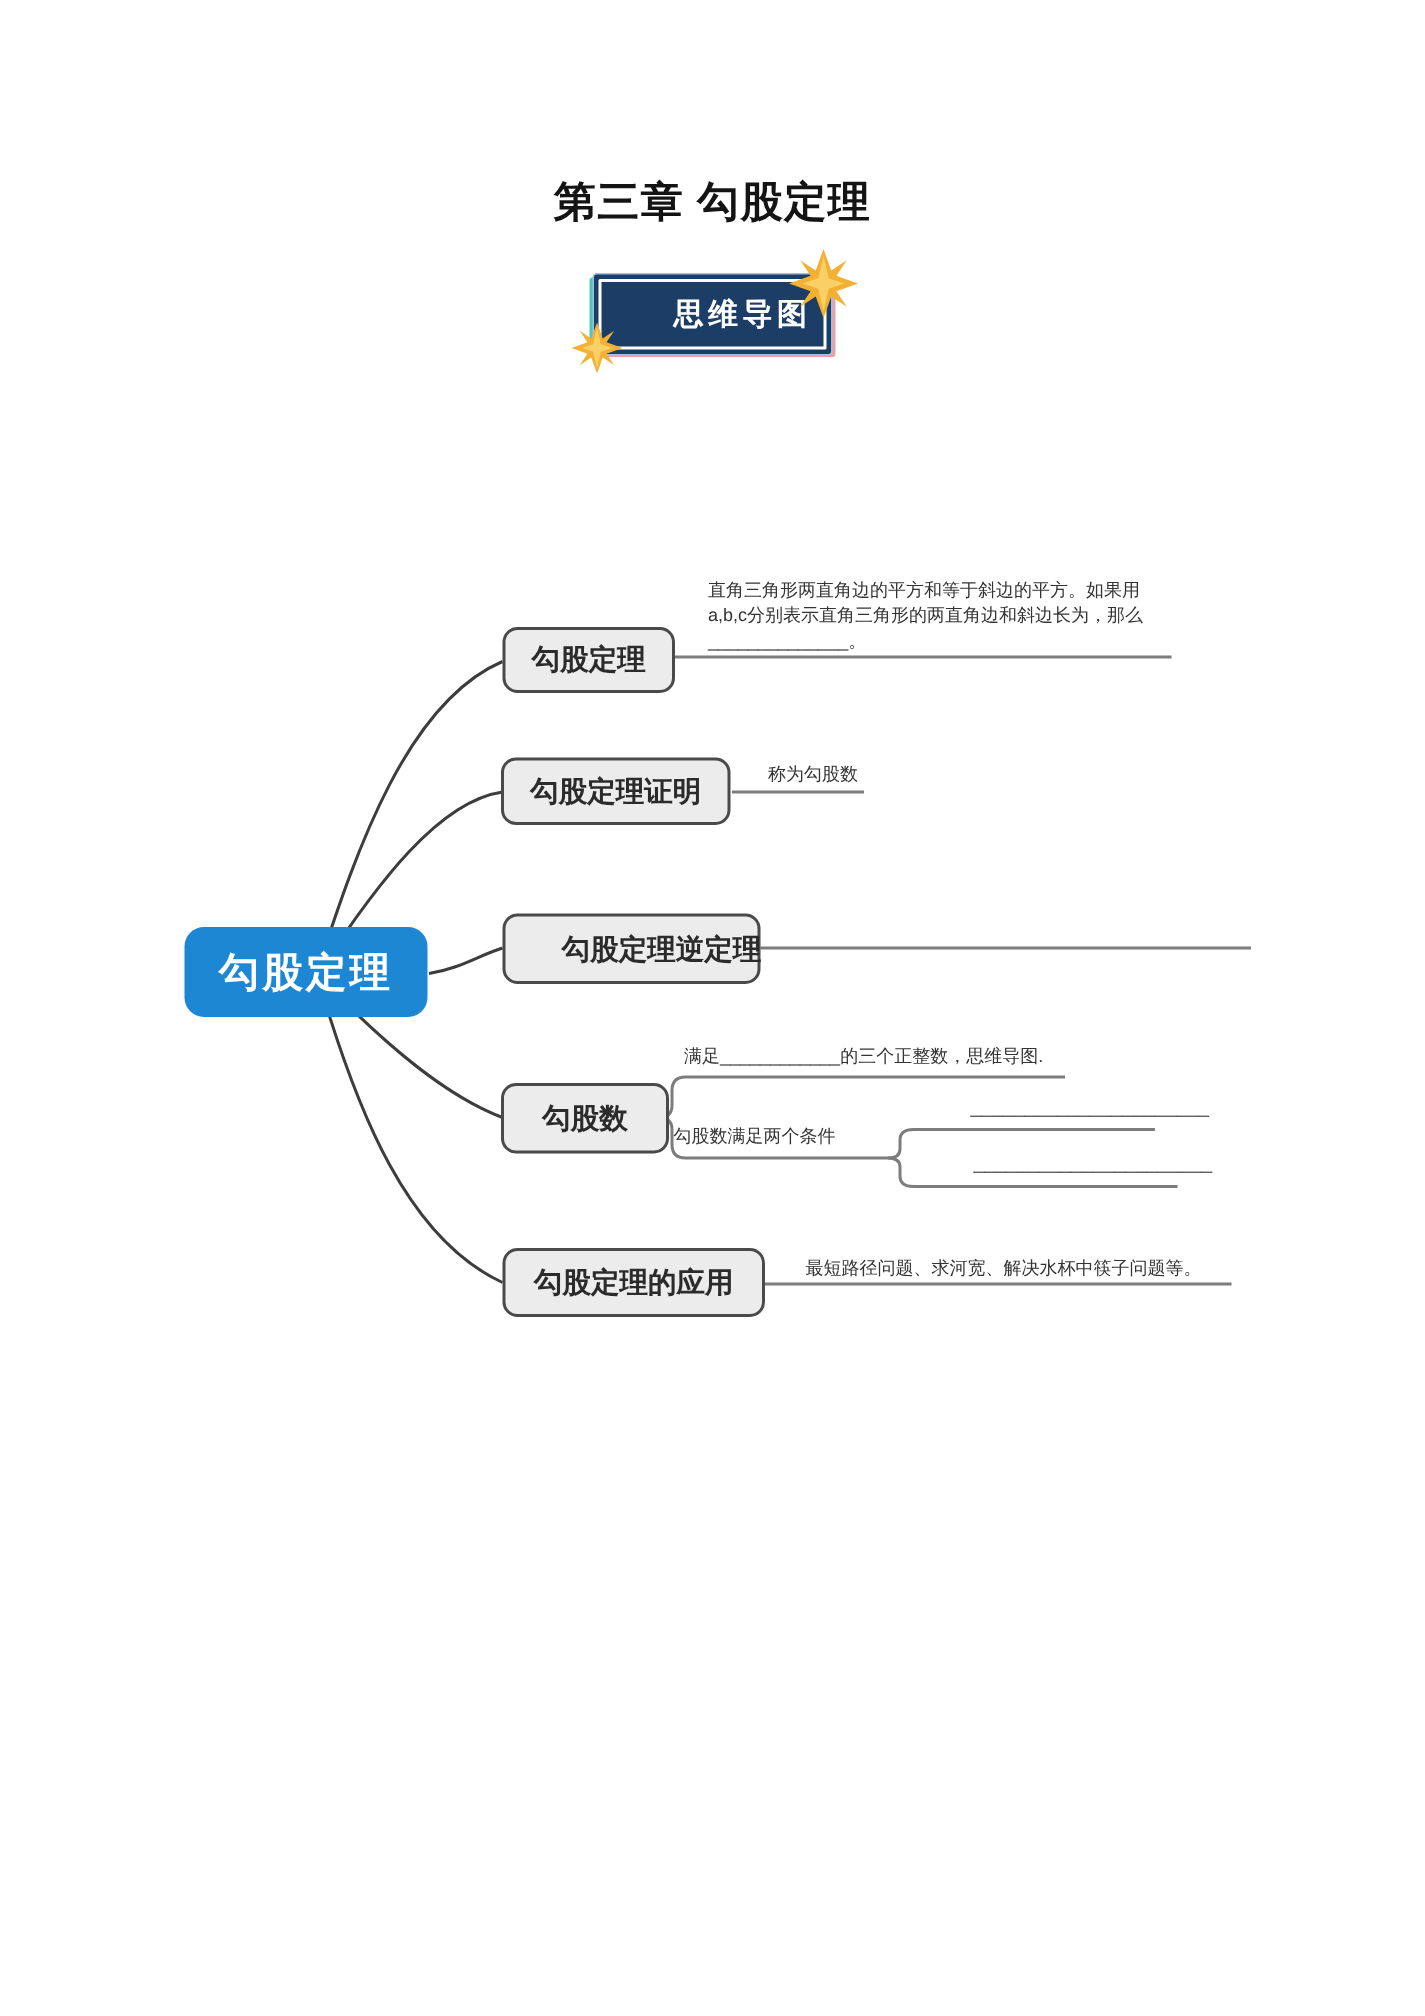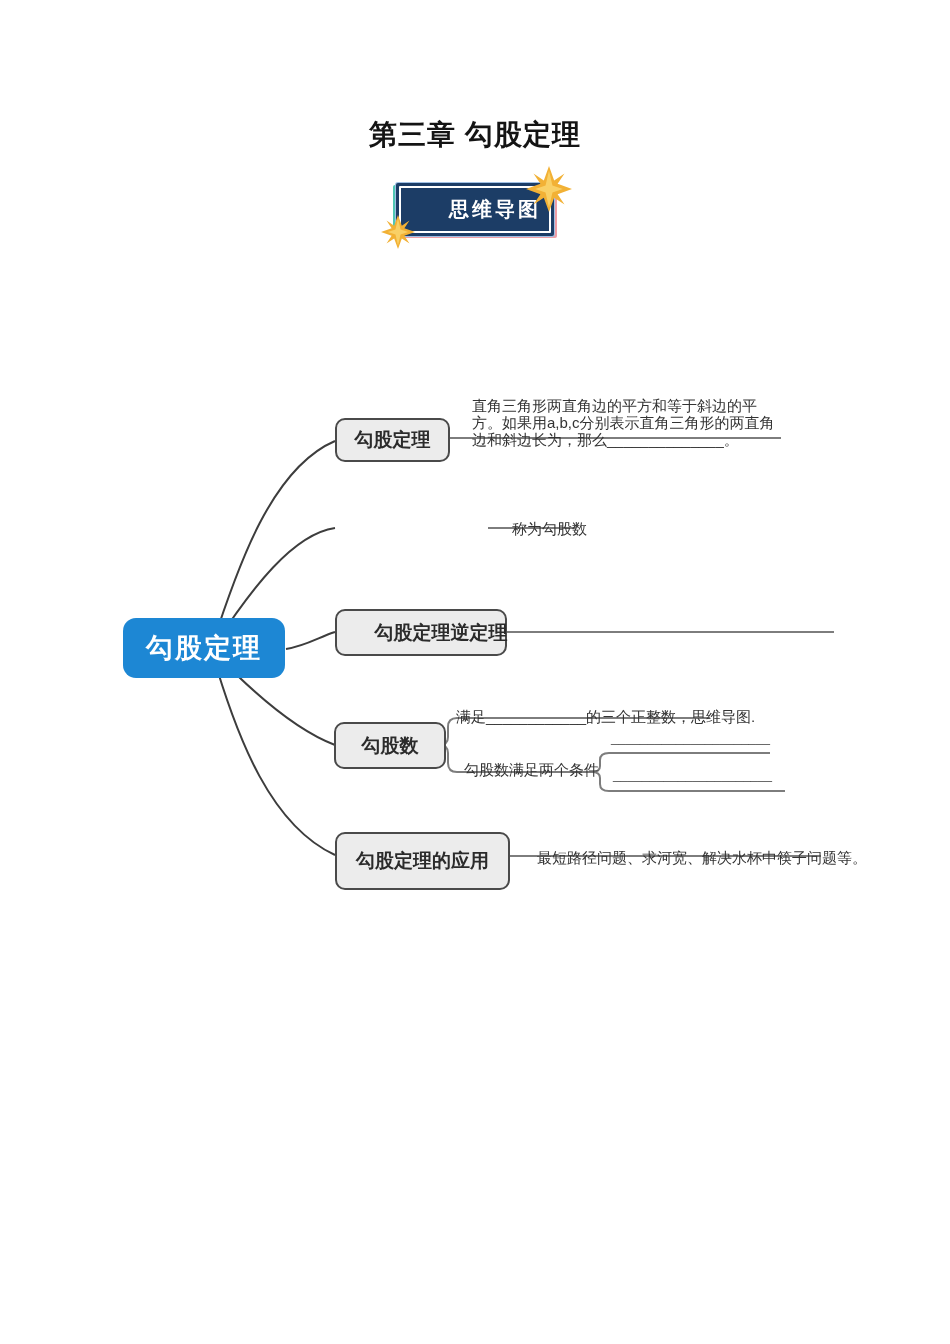--- a/index.html
+++ b/index.html
@@ -37,23 +37,23 @@
     box-sizing:border-box;background:var(--node_bg,#ececec);
     border:2px solid var(--node_border,#4a4a4a);border-radius:10px;
     display:flex;align-items:center;justify-content:center;
     font-weight:700;font-size:19px;color:#2b2b2b;white-space:nowrap;
   }
   .root-node{
     box-sizing:border-box;background:var(--root_bg,#1d87d4);border-radius:13px;
     display:flex;align-items:center;justify-content:center;
     font-weight:700;font-size:27px;color:#ffffff;letter-spacing:2px;white-space:nowrap;
   }
-  .note{font-size:15px;line-height:17px;color:#333;margin-top:12px;}
+  .note{font-size:12px;line-height:17px;color:#333;}
   .nowrap{white-space:nowrap;}
-  .blank{font-size:13px;color:#4a4a4a;white-space:nowrap;letter-spacing:0;}
+  .blank{font-size:13px;color:#4a4a4a;white-space:nowrap;letter-spacing:0;margin-left:36px;}
 </style>
 </head>
 <body>
 
 <div class="abs page-title">第三章 勾股定理</div>
 
 <div class="abs banner">
   <div class="banner-inner">
     <span class="banner-label">思维导图</span>
   </div>
@@ -83,24 +83,25 @@
 
     <path class="nline" d="M 430,745 H 439 Q 448,745 448,737 V 727 Q 448,718 457,718 H 710"></path>
     <path class="nline" d="M 439,745 Q 448,745 448,753 V 763 Q 448,772 457,772 H 592"></path>
     <path class="nline" d="M 592,772 Q 600,772 600,766 V 760 Q 600,753 609,753 H 770"></path>
     <path class="nline" d="M 592,772 Q 600,772 600,778 V 784 Q 600,791 609,791 H 785"></path>
   </svg>
 
   <div class="abs root-node" style="left:123px;top:618px;width:162px;height:60px;">勾股定理</div>
 
   <div class="abs mnode" style="left:335px;top:418px;width:115px;height:44px;">勾股定理</div>
+  <div class="abs mnode" style="left:334px;top:505px;width:153px;height:45px;">勾股定理证明</div>
   <div class="abs mnode" style="left:335px;top:609px;width:172px;height:47px;padding-left:40px;">勾股定理逆定理</div>
   <div class="abs mnode" style="left:334px;top:722px;width:112px;height:47px;">勾股数</div>
-  <div class="abs mnode" style="left:335px;top:832px;width:175px;height:58px;">勾股定理的应用</div>
+  <div class="abs mnode" style="left:335px;top:832px;width:175px;height:46px;">勾股定理的应用</div>
 
   <div class="abs note" style="left:472px;top:385px;width:313px;">直角三角形两直角边的平方和等于斜边的平方。如果用a,b,c分别表示直角三角形的两直角边和斜边长为，那么______________。</div>
   <div class="abs note nowrap" style="left:512px;top:508px;">称为勾股数</div>
   <div class="abs note nowrap" style="left:456px;top:696px;">满足____________的三个正整数，思维导图.</div>
-  <div class="abs note nowrap" style="left:464px;top:749px;">勾股数满足两个条件</div>
+  <div class="abs note nowrap" style="left:449px;top:749px;">勾股数满足两个条件</div>
   <div class="abs blank" style="left:611px;top:730px;">______________________</div>
   <div class="abs blank" style="left:613px;top:767px;">______________________</div>
   <div class="abs note nowrap" style="left:537px;top:837px;">最短路径问题、求河宽、解决水杯中筷子问题等。</div>
 </div>
 
 </body></html>

